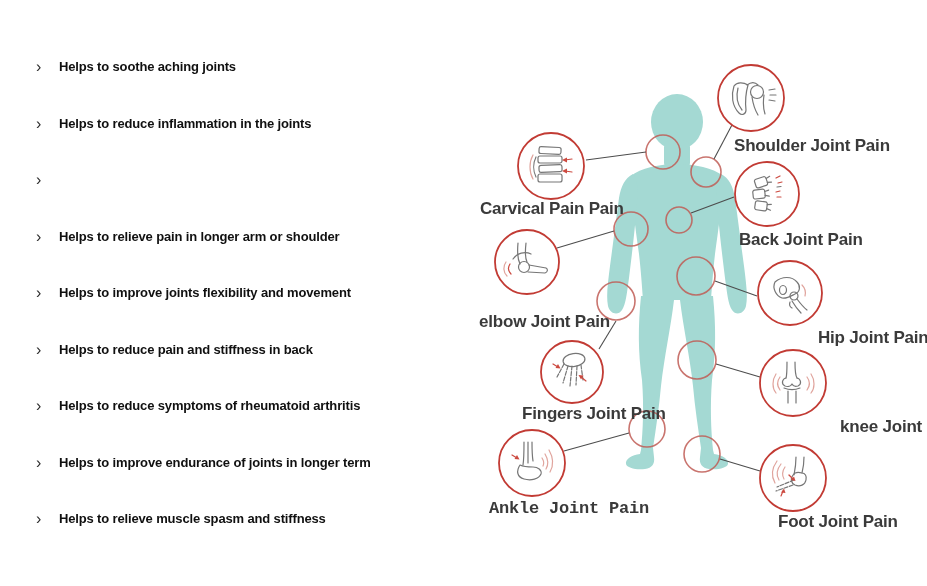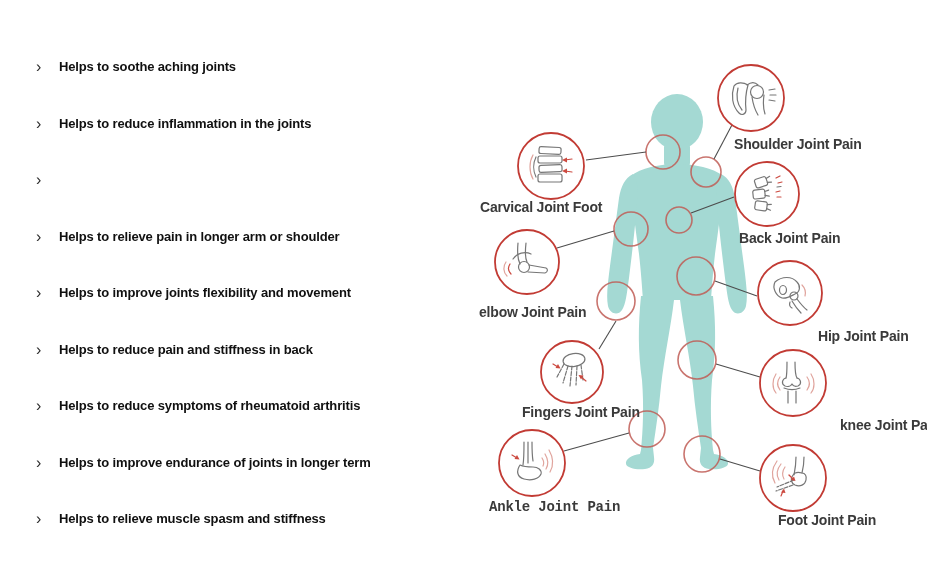--- a/index.html
+++ b/index.html
@@ -14,21 +14,21 @@
   
   .diagram-svg{position:absolute;left:0;top:0;}
   .body-fill{fill:var(--body-silhouette,#a4d9d3);stroke:none;}
   .marker{fill:none;stroke:var(--body-marker-ring,#c05c55);stroke-width:1.6;opacity:.85;}
   .connector{stroke:var(--connector-line,#4d4d4d);stroke-width:1.1;fill:none;}
   .callout{fill:#ffffff;stroke:var(--callout-ring,#c23b34);stroke-width:1.8;}
   .bone{fill:none;stroke:var(--icon-line,#767676);stroke-width:1.2;stroke-linecap:round;stroke-linejoin:round;}
   .accent{fill:none;stroke:var(--icon-accent,#cc4a40);stroke-width:1.2;stroke-linecap:round;}
   .accent-fill{fill:var(--icon-accent,#cc4a40);stroke:none;}
   .accent-soft{fill:none;stroke:#e0a49d;stroke-width:1.2;stroke-linecap:round;}
-  .joint-label{position:absolute;font-size:14px;font-weight:700;color:var(--label-text,#3a3a3a);
+  .joint-label{position:absolute;font-size:17px;font-weight:700;color:var(--label-text,#3a3a3a);
                letter-spacing:-0.2px;white-space:nowrap;}
 </style>
 </head>
 <body>
 
 <div class="page">
 
   <div class="benefits-list">
     <div class="benefit-item">
       <span class="chevron">›</span>
@@ -234,22 +234,22 @@
       <path class="accent-soft" d="M-12,-14 C-16,-9 -17,-3 -14,2"></path>
       <path class="accent-soft" d="M-16,-17 C-21,-10 -22,-2 -18,5"></path>
       <line class="accent" x1="-4" y1="-3" x2="0" y2="1"></line>
       <polygon class="accent-fill" points="2.5,3 -2,2 1,-1.5"></polygon>
       <line class="accent" x1="-12" y1="18" x2="-10" y2="13"></line>
       <polygon class="accent-fill" points="-9,10.5 -12,14.5 -7.5,15"></polygon>
     </g>
   </svg>
 
   <div class="joint-label" style="left:734px;top:136px;">Shoulder Joint Pain</div>
-  <div class="joint-label" style="left:480px;top:199px;">Carvical Joint Foot</div>
+  <div class="joint-label" style="left:480px;top:199px;">Carvical Pain Pain</div>
   <div class="joint-label" style="left:739px;top:230px;">Back Joint Pain</div>
-  <div class="joint-label" style="left:479px;top:304px;">elbow Joint Pain</div>
+  <div class="joint-label" style="left:479px;top:312px;">elbow Joint Pain</div>
   <div class="joint-label" style="left:786px;top:328px;padding-left:32px;">Hip Joint Pain</div>
   <div class="joint-label" style="left:522px;top:404px;">Fingers Joint Pain</div>
   <div class="joint-label" style="left:800px;top:417px;margin-left:40px;">knee Joint Pain</div>
   <div class="joint-label" style="left:489px;top:499px;font-family:Liberation Mono, monospace;">Ankle Joint Pain</div>
   <div class="joint-label" style="left:778px;top:512px;">Foot Joint Pain</div>
 
 </div>
 
 </body></html>

